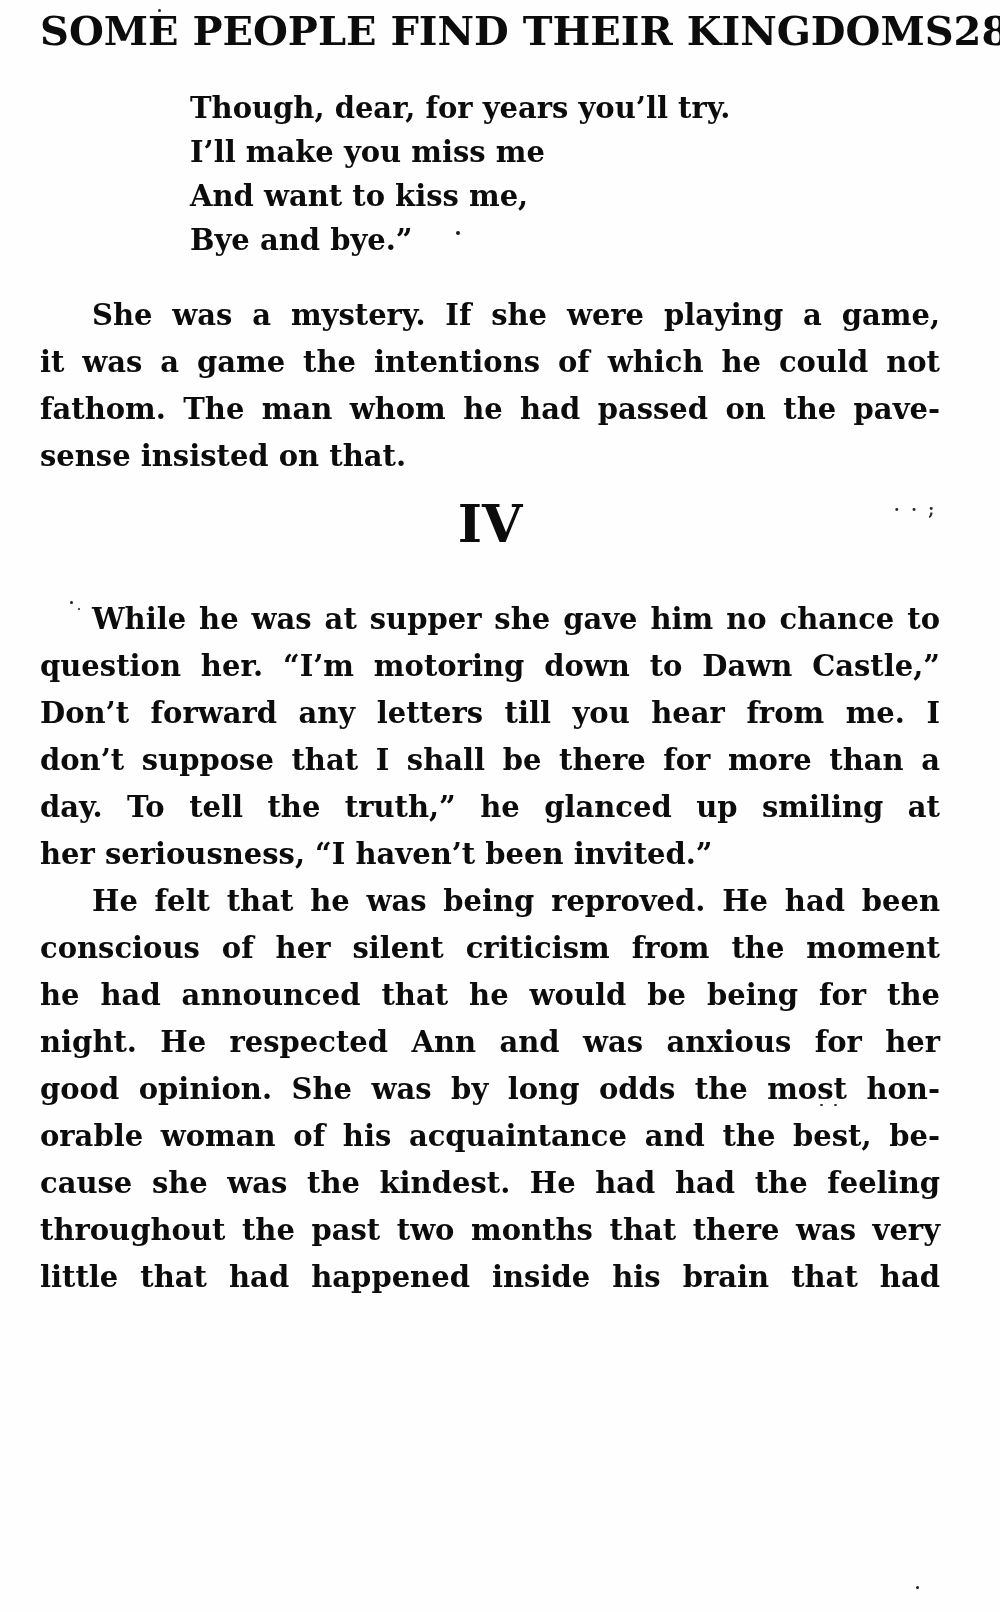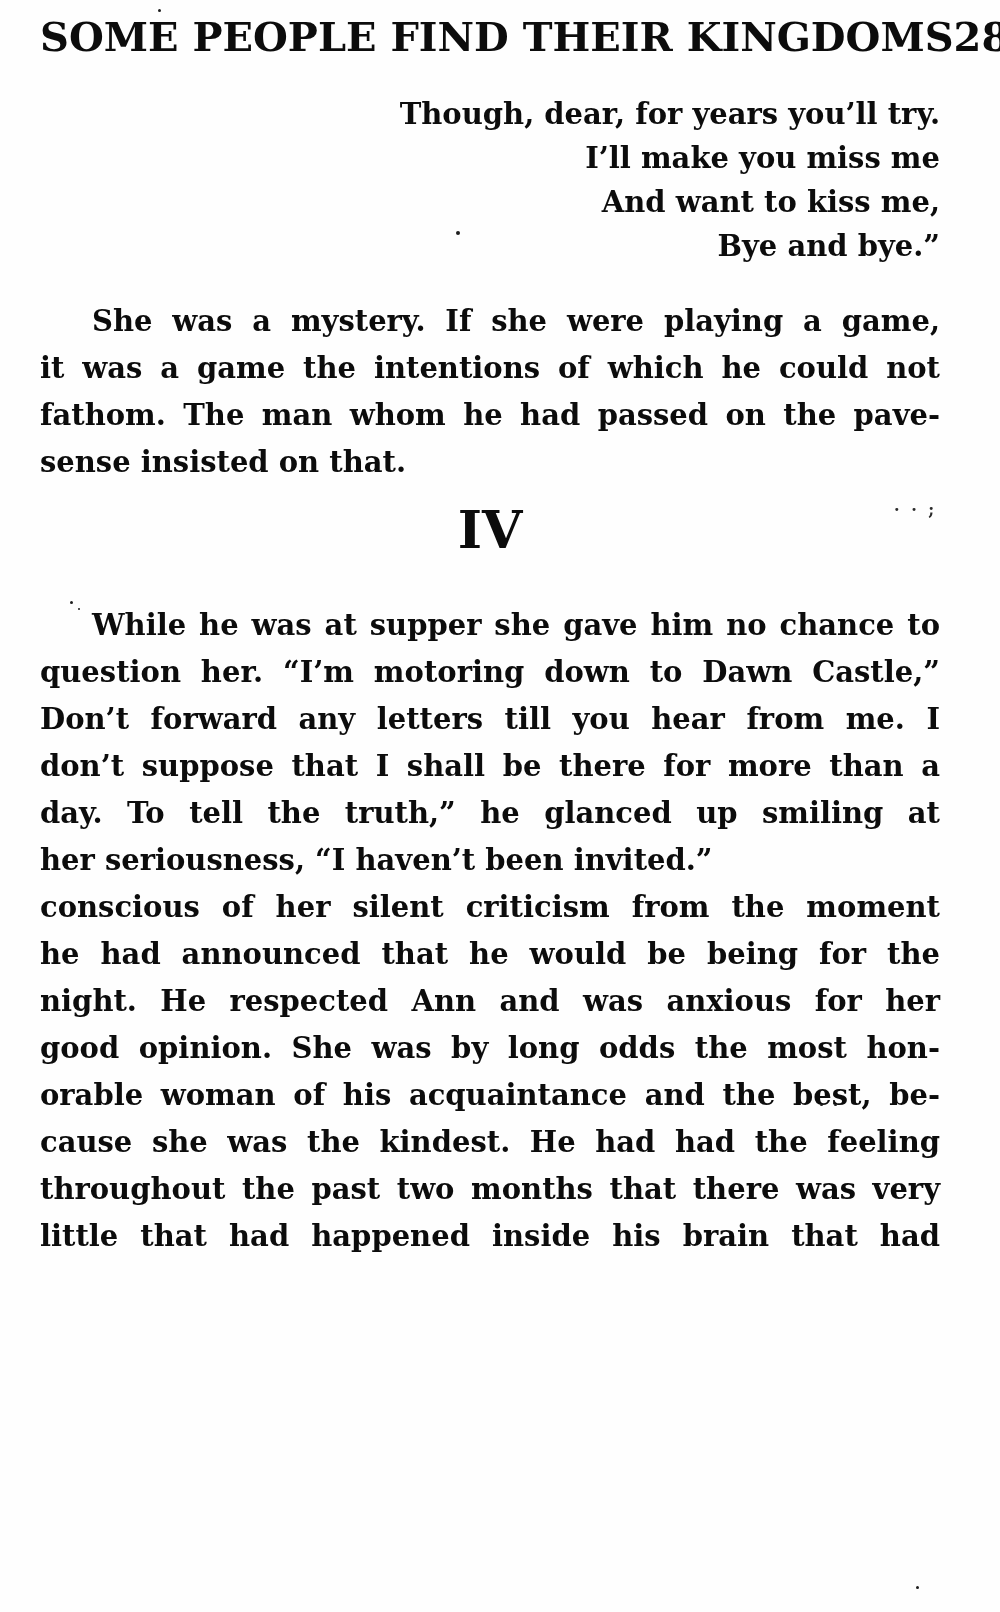--- a/index.html
+++ b/index.html
@@ -10,40 +10,40 @@
     height: 1612px;
     background: #fefefe;
     overflow: hidden;
     font-family: "DejaVu Serif", "Liberation Serif", serif;
     font-weight: 700;
     color: #0c0c0c;
   }
   .content {
     position: absolute;
     left: 40px;
-    top: 6px;
+    top: 0;
     width: 900px;
   }
   .running-head {
     display: flex;
     justify-content: space-between;
     align-items: baseline;
     padding-top: 6px;
     font-size: 40px;
     line-height: 50px;
     white-space: nowrap;
     width: 918px;
   }
   .verse {
     margin-top: 30px;
     margin-left: 150px;
     font-size: 29px;
     line-height: 44px;
   }
-  .verse .tline { text-align: right; }
+  .verse .tline { text-align: left; }
   .para {
     font-size: 29px;
     line-height: 47px;
   }
   .para .tline {
     text-align: justify;
     text-align-last: justify;
   }
   .para .tline.last { text-align-last: left; }
   .para.cont .tline.last { text-align-last: justify; }
@@ -100,20 +100,21 @@
         <div class="tline first">While he was at supper she gave him no chance to</div>
         <div class="tline">question her. “I’m motoring down to Dawn Castle,”</div>
         <div class="tline">Don’t forward any letters till you hear from me. I</div>
         <div class="tline">don’t suppose that I shall be there for more than a</div>
         <div class="tline">day. To tell the truth,” he glanced up smiling at</div>
         <div class="tline last">her seriousness, “I haven’t been invited.”</div>
       </div>
 
 
     <div class="para cont">
+        <div class="tline first">He felt that he was being reproved. He had been</div>
         <div class="tline">conscious of her silent criticism from the moment</div>
         <div class="tline">he had announced that he would be being for the</div>
         <div class="tline">night. He respected Ann and was anxious for her</div>
         <div class="tline">good opinion. She was by long odds the most hon-</div>
         <div class="tline">orable woman of his acquaintance and the best, be-</div>
         <div class="tline">cause she was the kindest. He had had the feeling</div>
         <div class="tline">throughout the past two months that there was very</div>
         <div class="tline last">little that had happened inside his brain that had</div>
       </div>
   </div>

